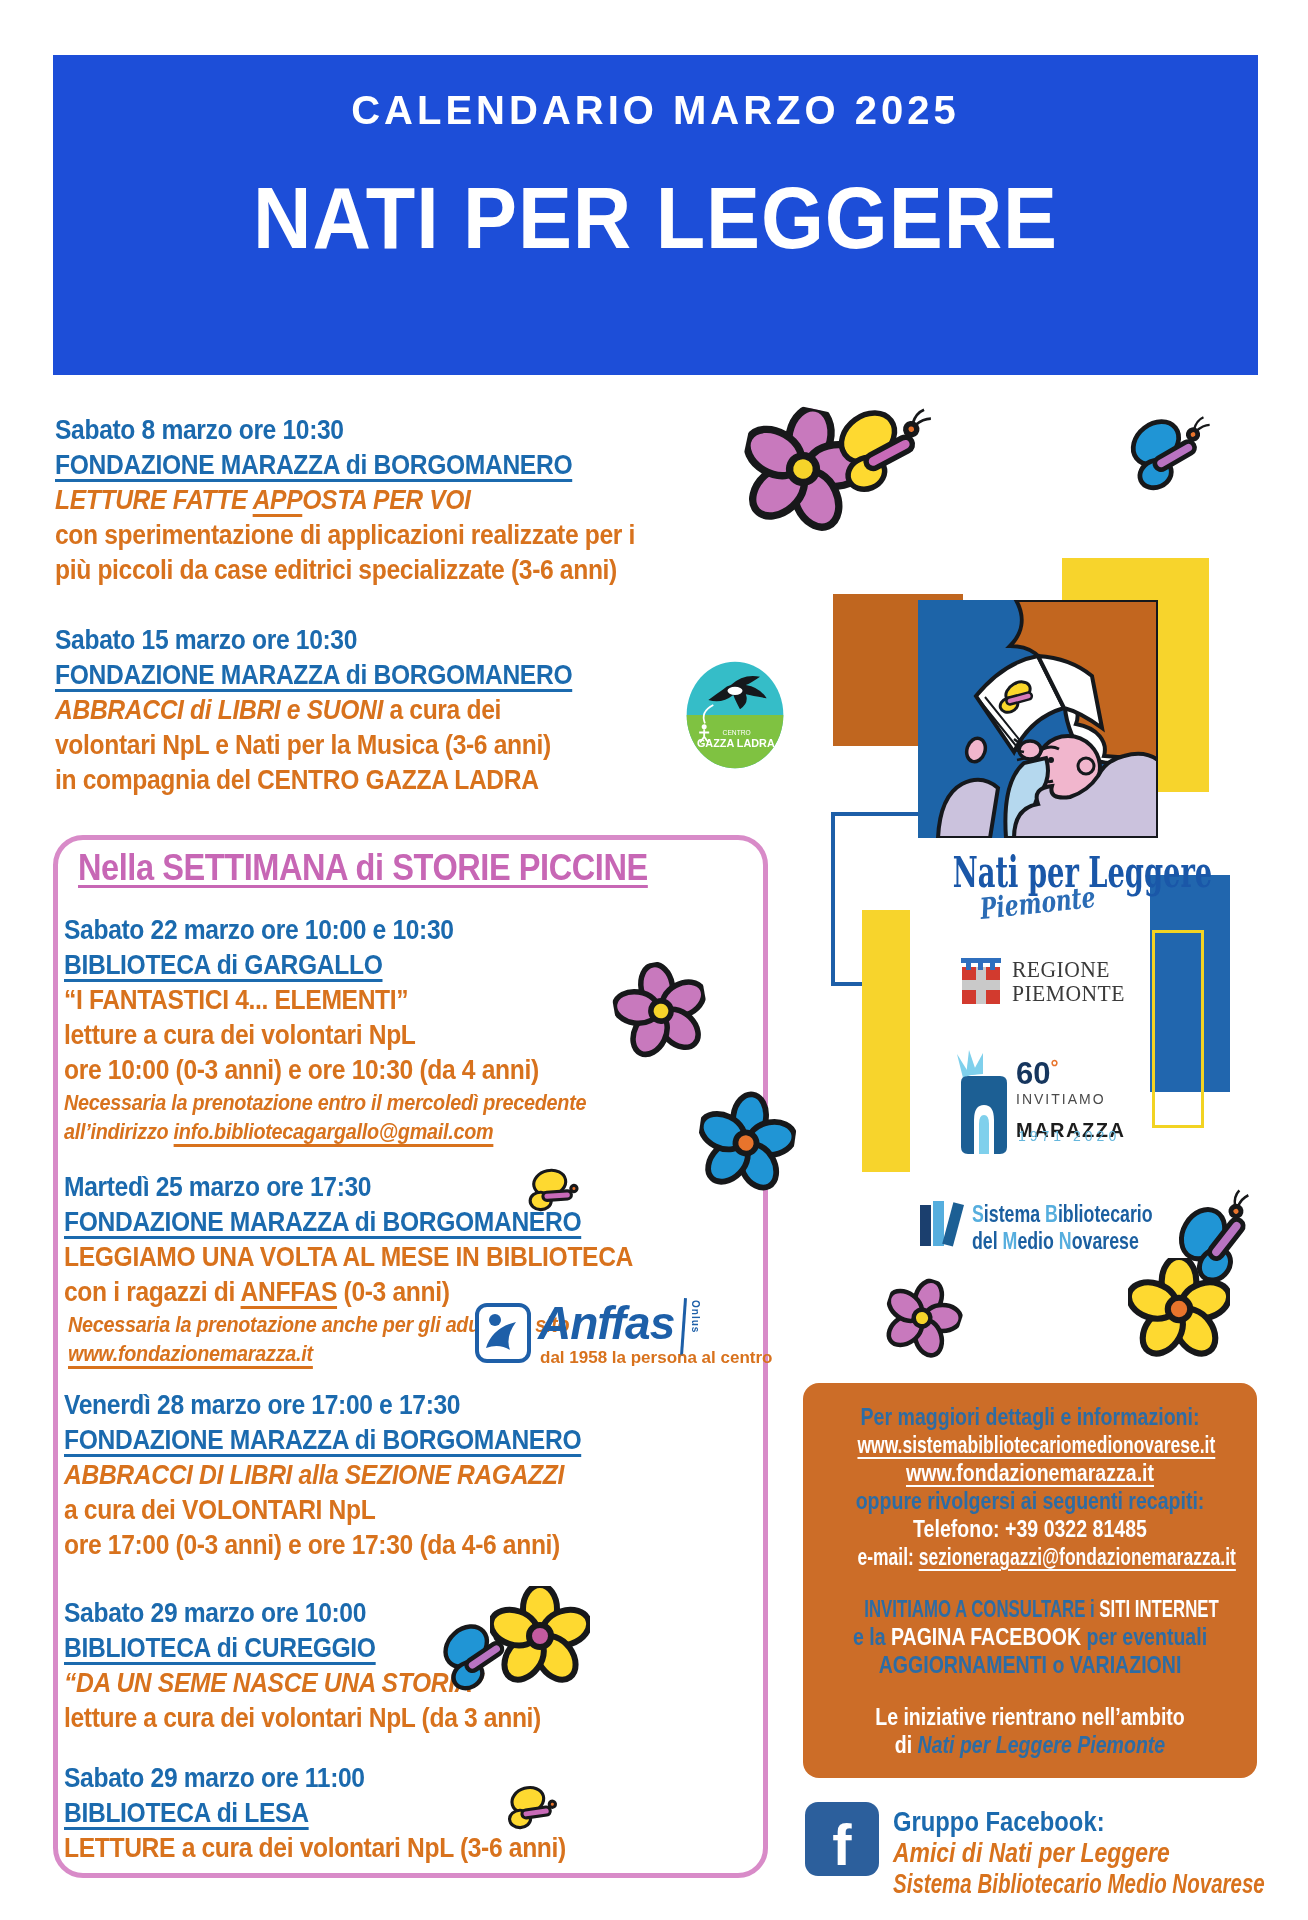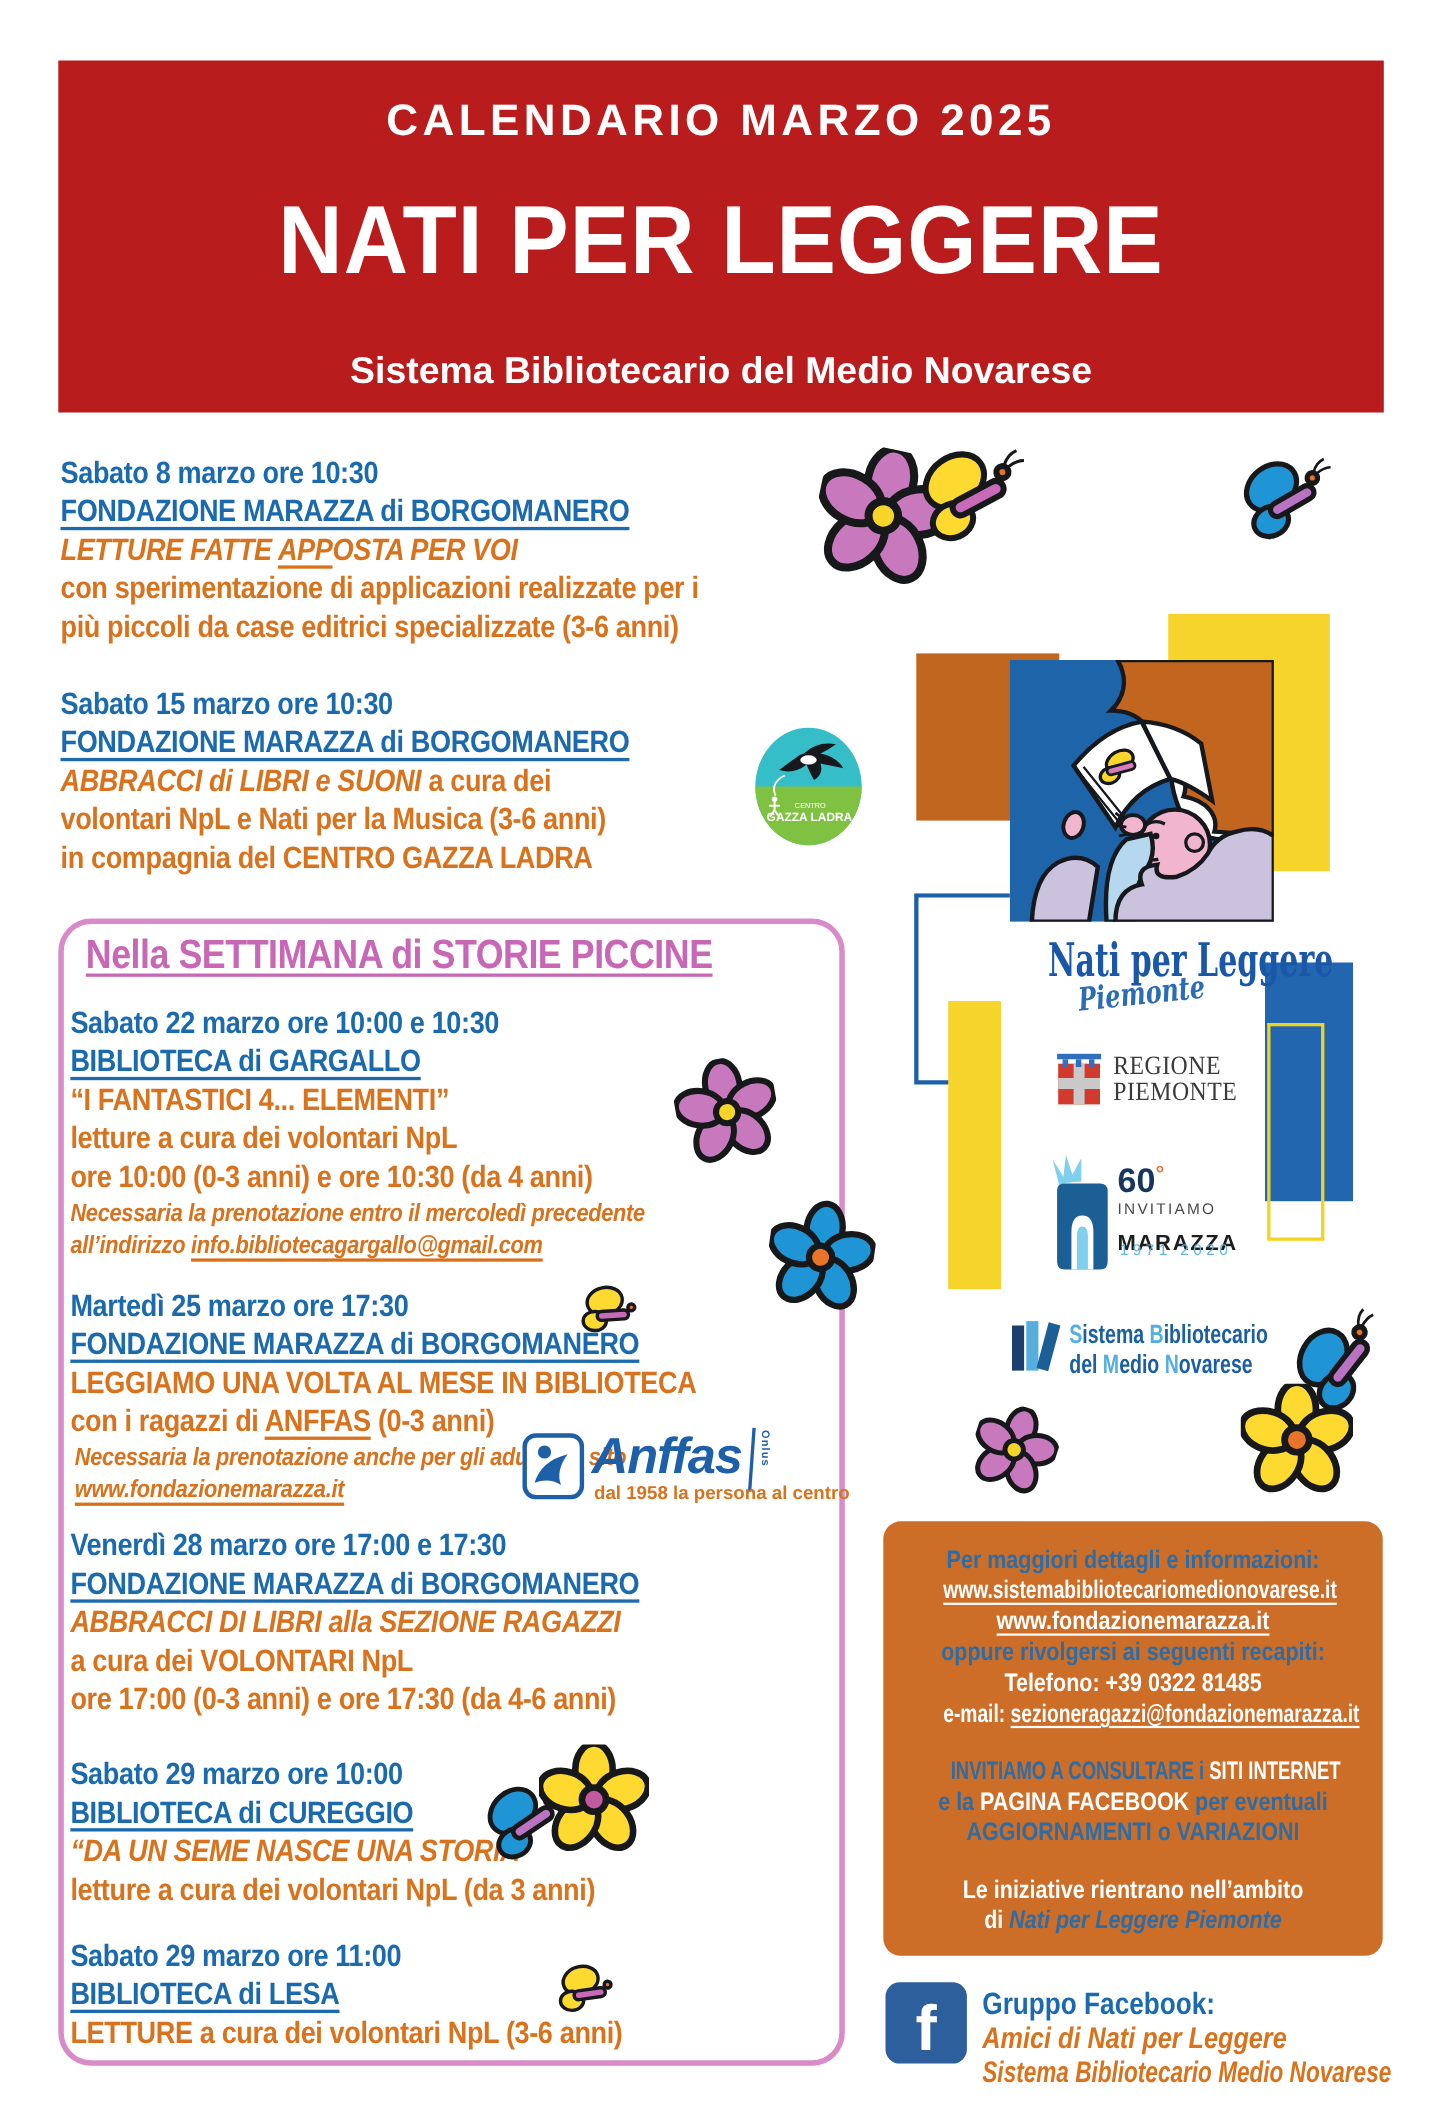--- a/index.html
+++ b/index.html
@@ -9,21 +9,21 @@
   
   .ln{position:absolute;font-weight:bold;font-size:28px;line-height:1.05;white-space:nowrap;
       letter-spacing:-.4px;transform:scaleX(.88);transform-origin:0 0;}
   .blue{color:#1b6aae;}
   .or{color:#d8721d;}
   .pk{color:#c767b5;}
   .it{font-style:italic;}
   .un{text-decoration:underline;text-decoration-thickness:2.5px;text-underline-offset:5px;}
   .sm{font-size:22.5px;font-style:italic;letter-spacing:-.3px;}
   
-  .hdr{position:absolute;left:53px;top:55px;width:1205px;height:320px;background:#b91c1c;}
+  .hdr{position:absolute;left:53px;top:55px;width:1205px;height:320px;background:#1d4ed8;}
   .hline{position:absolute;left:0;width:100%;text-align:center;color:#fff;font-weight:bold;white-space:nowrap;}
   
   .weekbox{position:absolute;left:53px;top:835px;width:705px;height:1033px;border:5px solid #d88bc8;border-radius:30px;background:transparent;}
   
   .infobox{position:absolute;left:803px;top:1383px;width:454px;height:395px;background:#cc6d28;border-radius:16px;}
   .iln{position:absolute;left:0;width:100%;text-align:center;font-weight:bold;font-size:23px;
        white-space:nowrap;color:#fff;transform:scaleX(.85);transform-origin:50% 0;line-height:1.1;}
   .iln.xt{transform:scaleX(.76);}
   .iln.xt2{transform:scaleX(.73);}
   .ib{color:#2d6ca4;}
@@ -43,21 +43,20 @@
   .cx76{transform:scaleX(.76);transform-origin:0 0;}
 </style>
 </head>
 <body>
 
 <div class="page">
 
   <div class="hdr">
     <div class="hline" style="top:33px;font-size:40px;letter-spacing:4px;">CALENDARIO MARZO 2025</div>
     <div class="hline" style="top:112px;font-size:88px;letter-spacing:1px;transform:scaleX(.92);transform-origin:50% 0;">NATI PER LEGGERE</div>
-    <div class="hline" style="top:263px;font-size:34px;">Sistema Bibliotecario del Medio Novarese</div>
   </div>
 
   <div class="ln blue" style="top:415px;left:55px;">Sabato 8 marzo ore 10:30</div>
   <div class="ln blue un" style="top:450px;left:55px;">FONDAZIONE MARAZZA di BORGOMANERO</div>
   <div class="ln or it" style="top:485px;left:55px;"><span>LETTURE FATTE </span><span class="un">APP</span><span>OSTA PER VOI</span></div>
   <div class="ln or" style="top:520px;left:55px;">con sperimentazione di applicazioni realizzate per i</div>
   <div class="ln or" style="top:555px;left:55px;">più piccoli da case editrici specializzate (3-6 anni)</div>
 
   <div class="ln blue" style="top:625px;left:55px;">Sabato 15 marzo ore 10:30</div>
   <div class="ln blue un" style="top:660px;left:55px;">FONDAZIONE MARAZZA di BORGOMANERO</div>

